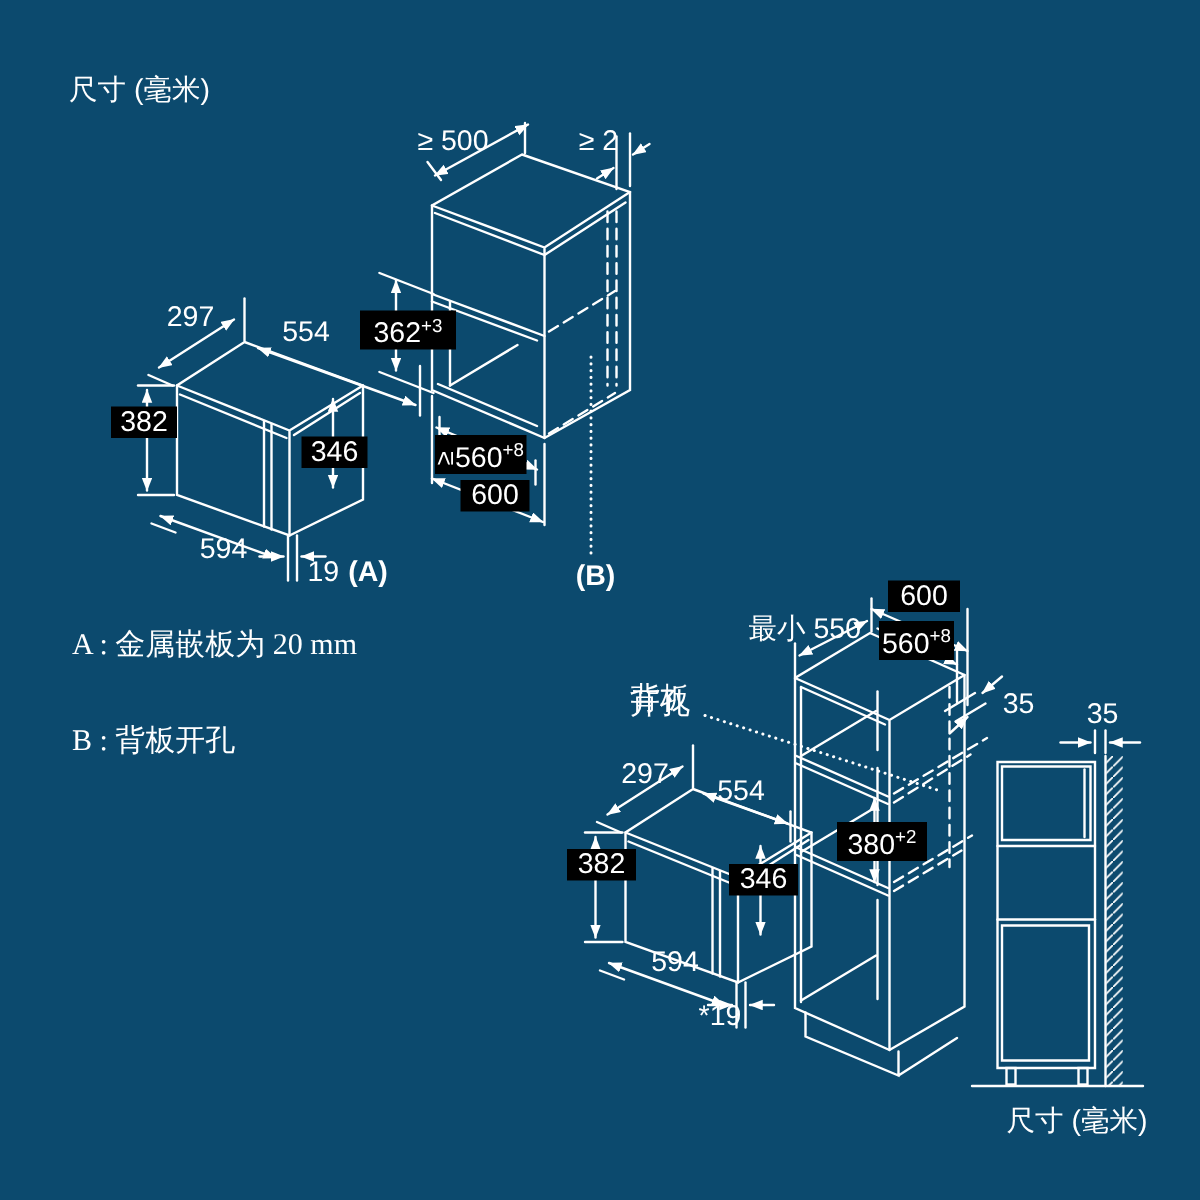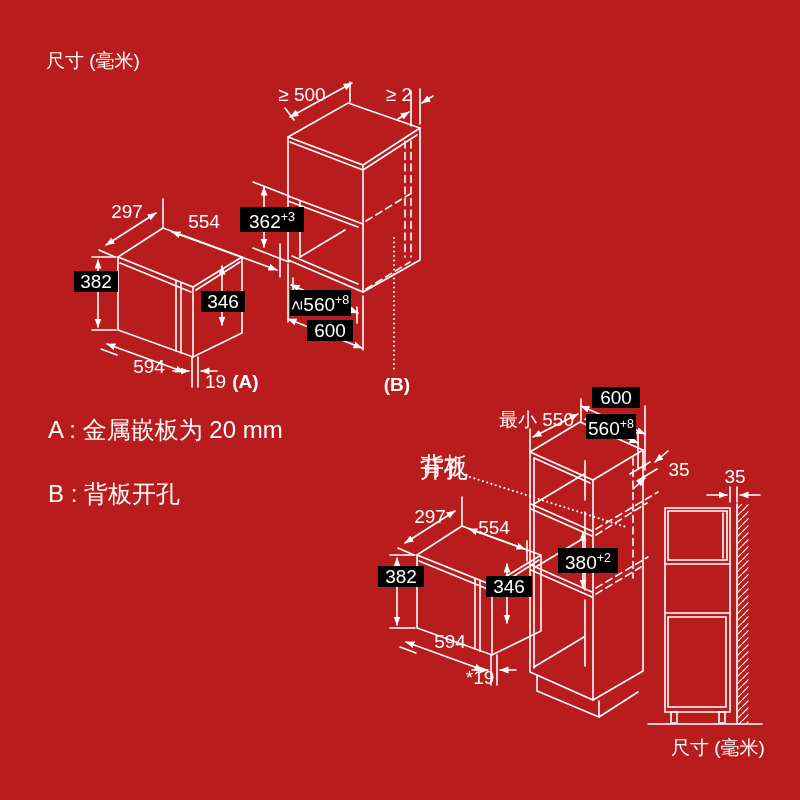--- a/index.html
+++ b/index.html
@@ -1,20 +1,20 @@
 <!DOCTYPE html>
 <html><head>
 <meta charset="utf-8">
 <style>
   html,body{margin:0;padding:0;background:#000;}
-  #stage{position:relative;width:800px;height:800px;background:#b91c1c;overflow:hidden;
+  #stage{position:relative;width:800px;height:800px;background:#0c4a6e;overflow:hidden;
          font-family:"Liberation Sans", sans-serif;}
   #art{position:absolute;left:0;top:0;}
   .lb{position:absolute;color:#fff;font-size:19px;line-height:21px;white-space:nowrap;}
-  .sm{font-size:24px;line-height:20px;}
+  .sm{font-size:20px;line-height:20px;font-family:Liberation Serif, serif;}
   .ctr{text-align:center;}
   .rt{text-align:right;}
   .bgd{background:#000;padding:0 2px;}
   .b{font-weight:bold;}
   .lb sup{font-size:12.5px;}
   .rot{display:inline-block;transform:rotate(-90deg);font-size:17px;margin-right:2px;}
   .sp{margin-left:6px;}
 </style>
 </head>
 <body>

